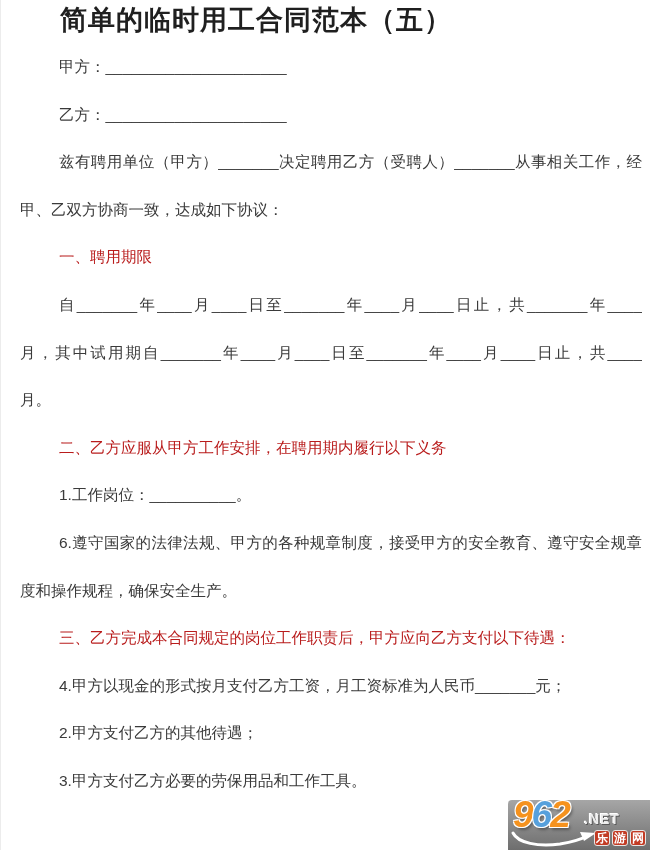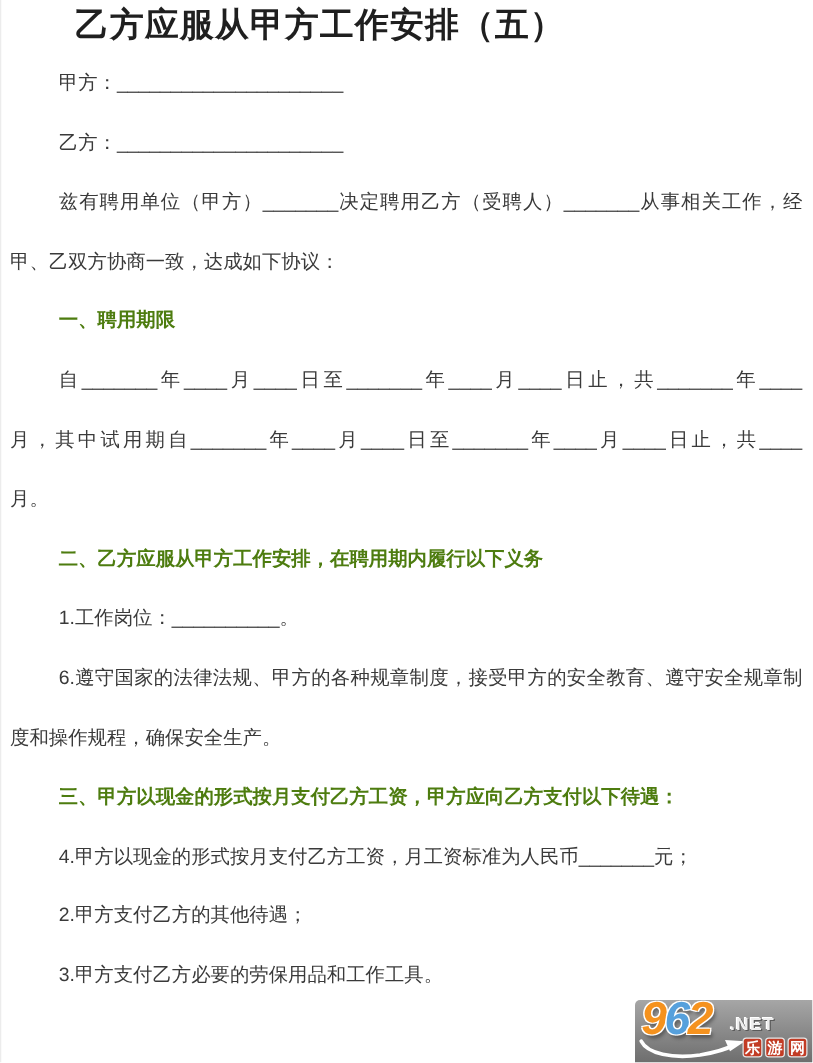--- a/index.html
+++ b/index.html
@@ -24,23 +24,24 @@
     white-space:nowrap;
   }
   #body-lines{
     position:absolute;left:8px;top:43px;width:634px;
     font-size:15.5px;
     color:#3a3a3a;
   }
   .line{
     height:47.6px;line-height:47.6px;
     white-space:nowrap;
+    margin-left:12px;
   }
   .line.indent{padding-left:39px;}
-  .line.bold{font-weight:bold;color:#4d7c0f;}
+  .line.bold{font-weight:normal;color:#b91c1c;}
   .line.fill{
     white-space:normal;
     text-align:justify;
     text-align-last:justify;
     overflow:hidden;
   }
   
   .watermark{
     position:absolute;left:508px;top:800px;width:142px;height:50px;
     border-radius:4px 0 0 0;
@@ -78,36 +79,36 @@
   .swoosh{
     position:absolute;left:2px;bottom:1px;
   }
 </style>
 </head>
 <body>
 
 <div class="page-edge"></div>
 
 <main>
-  <h1 class="doc-title">乙方应服从甲方工作安排（五）</h1>
+  <h1 class="doc-title">简单的临时用工合同范本（五）</h1>
 
   <div id="body-lines">
       <div class="line indent">甲方：_____________________</div>
       <div class="line indent">乙方：_____________________</div>
       <div class="line indent fill">兹有聘用单位（甲方）_______决定聘用乙方（受聘人）_______从事相关工作，经</div>
       <div class="line">甲、乙双方协商一致，达成如下协议：</div>
       <div class="line indent bold">一、聘用期限</div>
       <div class="line indent fill">自_______年____月____日至_______年____月____日止，共_______年____</div>
       <div class="line fill">月，其中试用期自_______年____月____日至_______年____月____日止，共____</div>
       <div class="line">月。</div>
       <div class="line indent bold">二、乙方应服从甲方工作安排，在聘用期内履行以下义务</div>
       <div class="line indent">1.工作岗位：__________。</div>
       <div class="line indent fill">6.遵守国家的法律法规、甲方的各种规章制度，接受甲方的安全教育、遵守安全规章制</div>
       <div class="line">度和操作规程，确保安全生产。</div>
-      <div class="line indent bold">三、甲方以现金的形式按月支付乙方工资，甲方应向乙方支付以下待遇：</div>
+      <div class="line indent bold">三、乙方完成本合同规定的岗位工作职责后，甲方应向乙方支付以下待遇：</div>
       <div class="line indent">4.甲方以现金的形式按月支付乙方工资，月工资标准为人民币_______元；</div>
       <div class="line indent">2.甲方支付乙方的其他待遇；</div>
       <div class="line indent">3.甲方支付乙方必要的劳保用品和工作工具。</div>
     </div>
 
   <div class="watermark" id="watermark" style="background: linear-gradient(rgb(166, 166, 166), rgb(110, 110, 110));">
     <div class="logo-962" id="logo-962"><span style="color: rgb(245, 146, 30);">9</span><span style="color: rgb(86, 160, 220);">6</span><span style="color: rgb(245, 146, 30);">2</span></div>
     <div class="logo-net">.NET</div>
     <svg class="swoosh" width="88" height="20" viewBox="0 0 88 20">
       <path d="M3,4 C8,14 28,18 50,15 C62,13 70,11 77,7" stroke="#ffffff" stroke-width="3" fill="none" stroke-linecap="round"></path>

